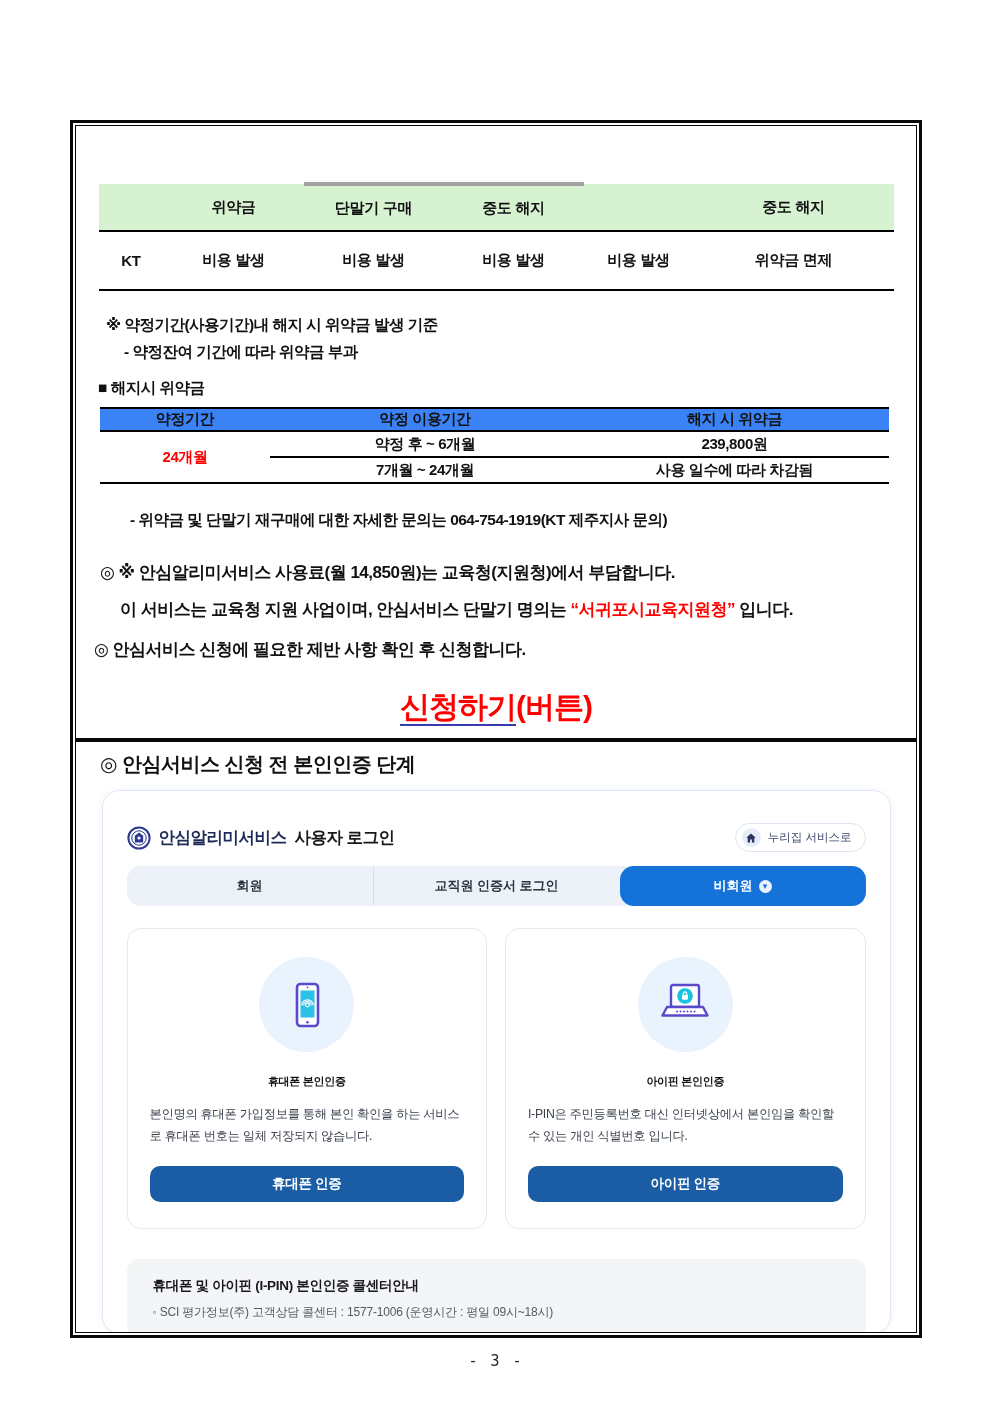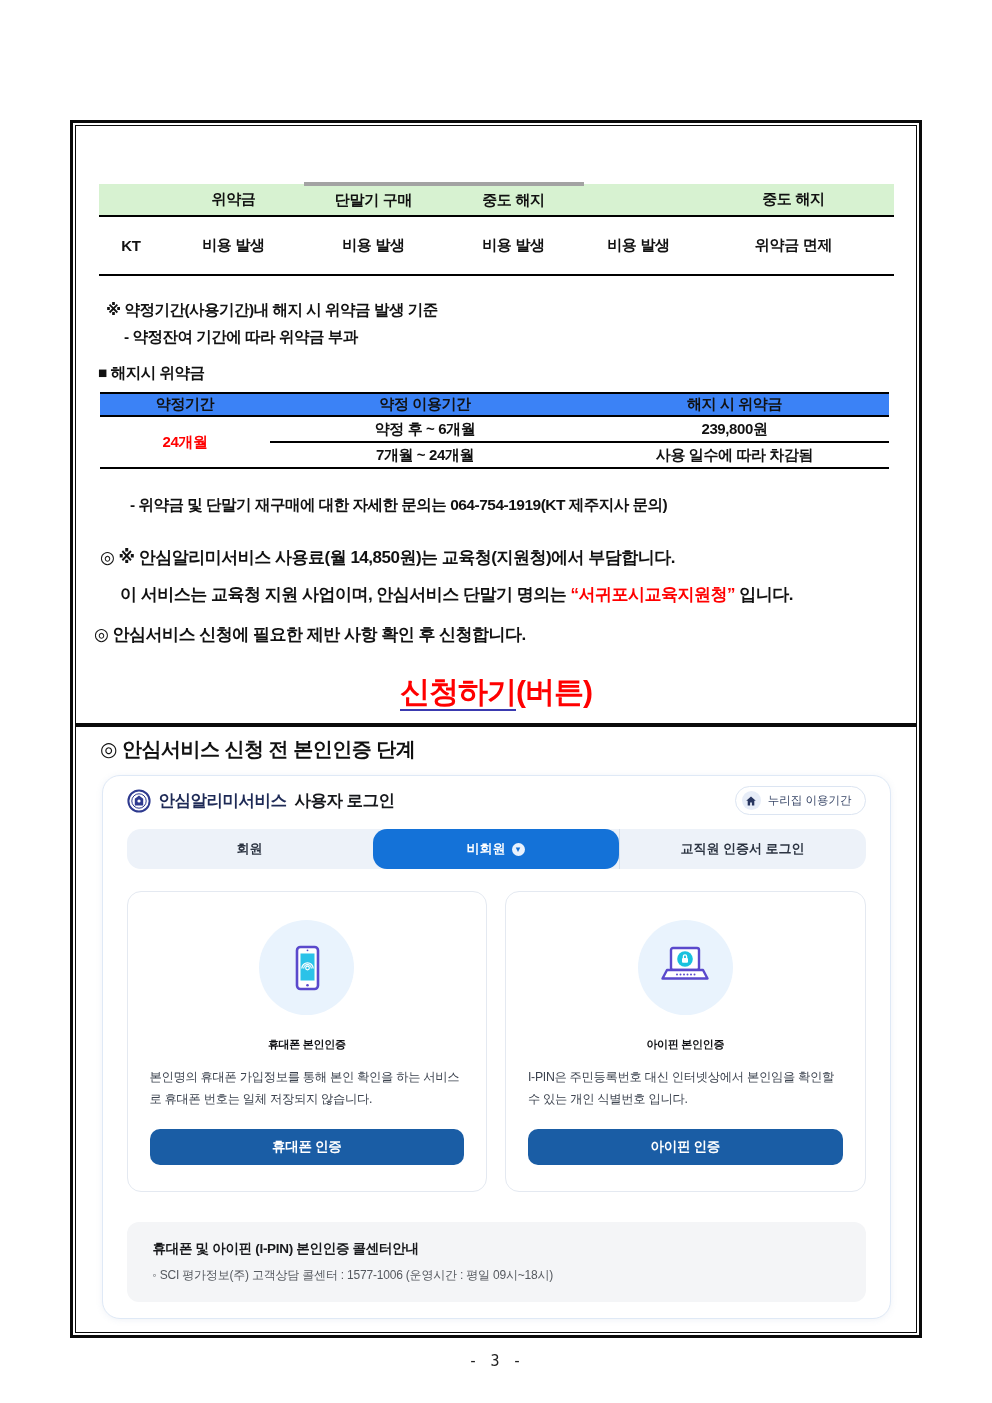--- a/index.html
+++ b/index.html
@@ -14,21 +14,21 @@
     border:3px solid #0a0a0a;
   }
   .frame-inner {
     position:absolute; inset:2px; border:1px solid #0a0a0a;
     padding:0 16px; overflow:hidden;
   }
   
   table { border-collapse:collapse; }
   .t1 { margin:56px auto 0 auto; width:795px; table-layout:fixed; }
   .t1 th {
-    background:#d7f2d1; height:32px; font-size:15px; font-weight:700;
+    background:#d7f2d1; height:47px; font-size:15px; font-weight:700;
     border-bottom:2px solid #000; letter-spacing:-0.3px;
   }
   .t1 th.overline { border-top:4px solid #a3a3a3; }
   .t1 td {
     height:59px; text-align:center; font-size:15px; font-weight:700;
     border-bottom:2px solid #000; letter-spacing:-0.3px;
   }
   
   .note-criteria { margin:24px 0 0 14px; font-size:15.5px; font-weight:700; letter-spacing:-0.5px; }
   .note-sub      { margin:6px 0 0 32px;  font-size:15.5px; font-weight:700; letter-spacing:-0.5px; }
@@ -53,21 +53,21 @@
   
   .cta { margin-top:26px; text-align:center; font-size:30px; font-weight:700; color:#f00; letter-spacing:-1px; }
   .cta-label { border-bottom:2px solid #3a3ab0; padding-bottom:1px; cursor:pointer; }
   .thick-divider { margin:10px -16px 0 -16px; border-top:4px solid #0a0a0a; }
   .section-title { margin:9px 0 0 8px; font-size:20px; font-weight:700; letter-spacing:-0.5px; }
   
   .login {
     margin:12px auto 0 auto; width:789px; height:544px;
     border:1px solid #dfe9f6; border-radius:18px;
     box-shadow:0 1px 6px rgba(120,150,190,.12);
-    padding:10px 24px; background:#fff;
+    padding:32px 24px; background:#fff;
   }
   .login-header { display:flex; align-items:center; justify-content:space-between; }
   .login-title { display:flex; align-items:center; gap:8px; }
   .login-title .brand { font-size:16.5px; font-weight:700; color:#1e2a56; letter-spacing:-0.5px; }
   .login-title .rest  { font-size:16.5px; font-weight:700; color:#16181c; letter-spacing:-0.5px; }
   .home-pill {
     display:flex; align-items:center; gap:7px; border:1px solid #dce5f2;
     border-radius:999px; padding:4px 13px 4px 6px; background:#fff; cursor:pointer;
   }
   .home-ic {
@@ -205,31 +205,31 @@
           </span>
           <span class="brand">안심알리미서비스</span>
           <span class="rest">사용자 로그인</span>
         </div>
         <div class="home-pill">
           <span class="home-ic">
             <svg width="10" height="10" viewBox="0 0 10 10">
                 <path d="M5 0.4l4.8 4.3H8.3v4.9H5.9V6.5H4.1v3.1H1.7V4.7H0.2z" fill="#27355f"></path>
               </svg>
           </span>
-          <span class="txt">누리집 이용기간</span>
+          <span class="txt">누리집 서비스로</span>
         </div>
       </div>
 
       <div class="tabs">
         <div class="tab">회원</div>
+        <div class="tab mid">교직원 인증서 로그인</div>
         <div class="tab active">
             <span>비회원</span>
             <span class="tab-chevron">▾</span>
           </div>
-        <div class="tab mid">교직원 인증서 로그인</div>
       </div>
 
       <div class="cards">
         <div class="card">
           <div class="icon-circle">
             <svg width="44" height="48" viewBox="0 0 44 48">
               <rect x="12" y="3" width="21" height="42" rx="3.5" fill="#fff" stroke="#5a49cc" stroke-width="2.6"></rect>
               <rect x="15.5" y="9.5" width="14" height="27" fill="#2bc2e8"></rect>
               <g stroke="#fff" stroke-width="1.2" fill="none">
                 <circle cx="22.5" cy="24" r="1.8"></circle>

